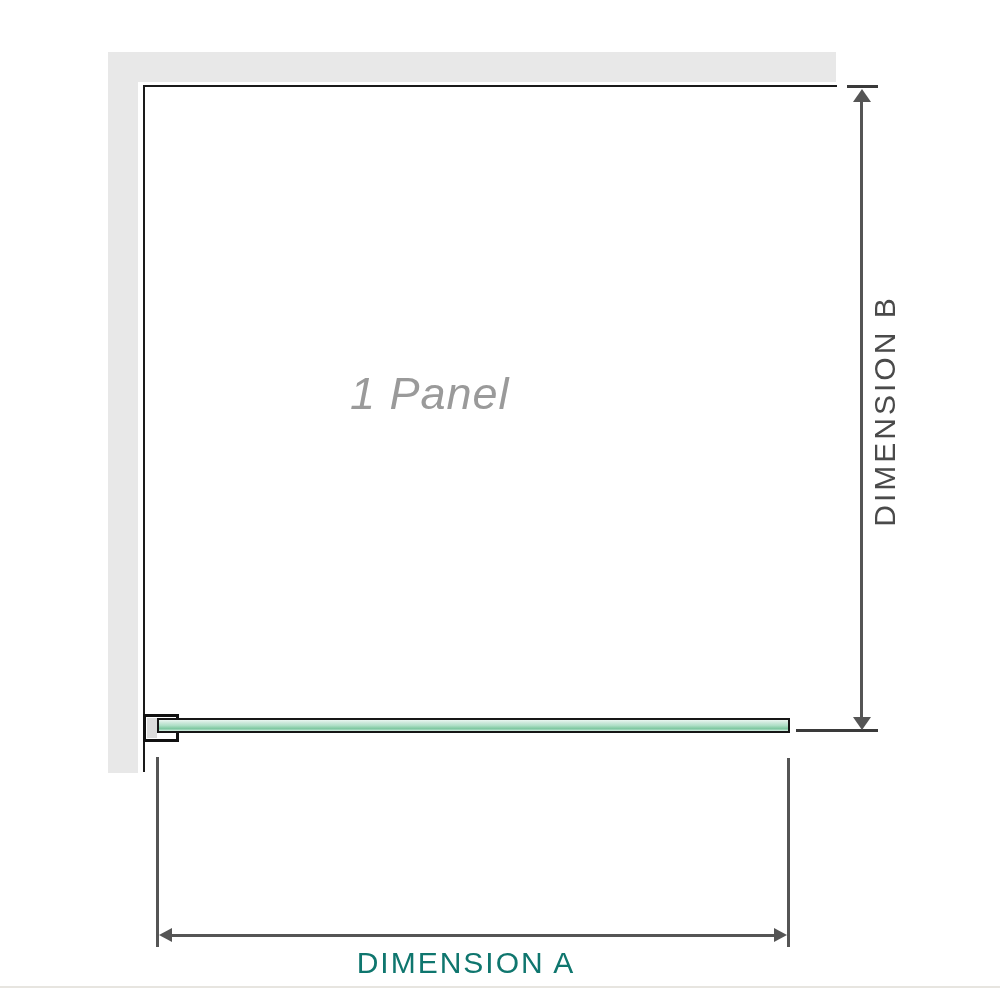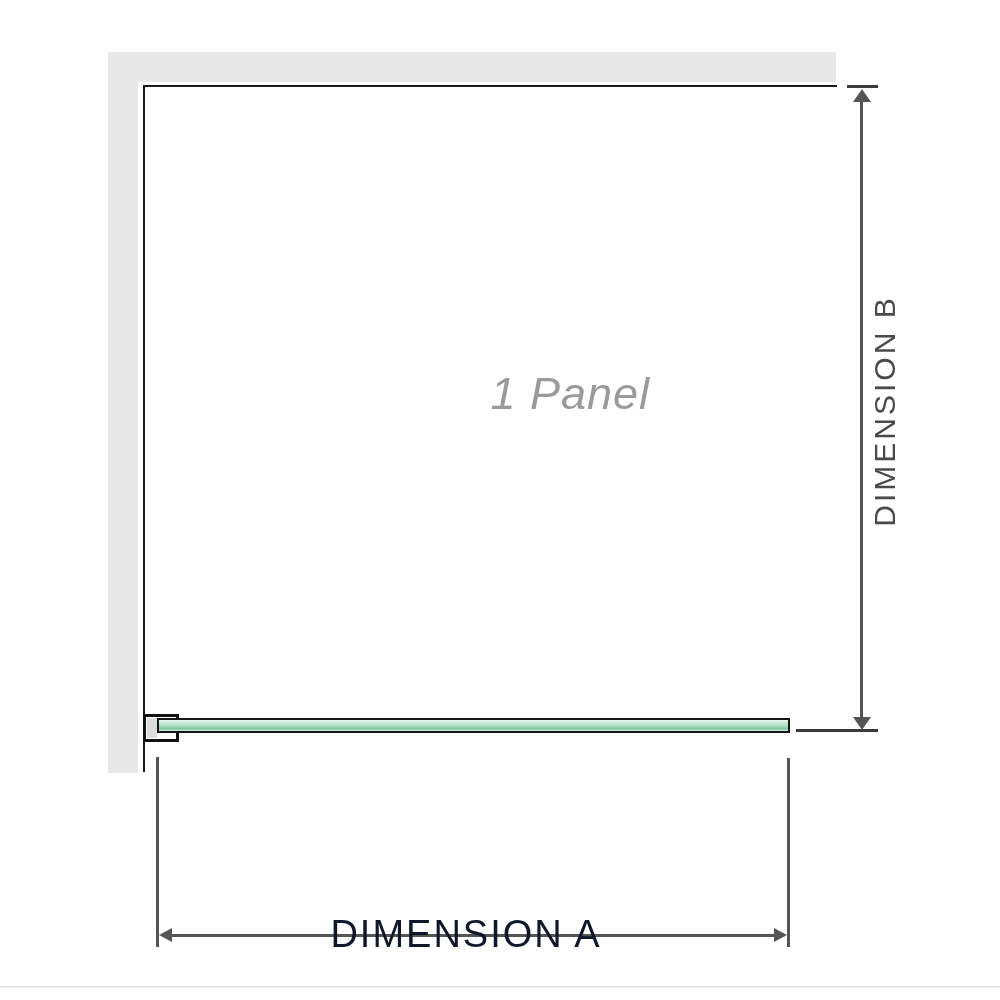--- a/index.html
+++ b/index.html
@@ -25,21 +25,21 @@
   .panel-outline {
     left: 143px; top: 85px; width: 694px; height: 687px;
     border-top: 2px solid #1a1a1a;
     border-left: 2px solid #1a1a1a;
     box-sizing: border-box;
   }
 
   
   .panel-label {
     left: 350px; top: 368px; width: 300px;
-    text-align: right;
+    text-align: left;
     font-style: italic;
     font-size: 45px;
     letter-spacing: 1px;
     color: #9a9a9a;
     white-space: nowrap;
   }
 
   
   .glass-bar {
     left: 157px; top: 718px; width: 633px; height: 15px;
@@ -101,25 +101,25 @@
     border-bottom: 7px solid transparent;
     border-right: 13px solid #555555;
   }
   .arrow-right {
     left: 774px; top: 928px; width: 0; height: 0;
     border-top: 7px solid transparent;
     border-bottom: 7px solid transparent;
     border-left: 13px solid #555555;
   }
   .dima-label {
-    left: 466px; top: 934px;
+    left: 466px; top: 963px;
     transform: translate(-50%, -50%);
-    font-size: 38px;
+    font-size: 30px;
     letter-spacing: 2px;
-    color: #0f172a;
+    color: #0f766e;
     white-space: nowrap;
   }
 
   .baseline-faint { left: 0; top: 986px; width: 1000px; height: 2px; background: #e7e5e0; }
 </style>
 </head>
 <body>
 
 <div class="stage">
 

